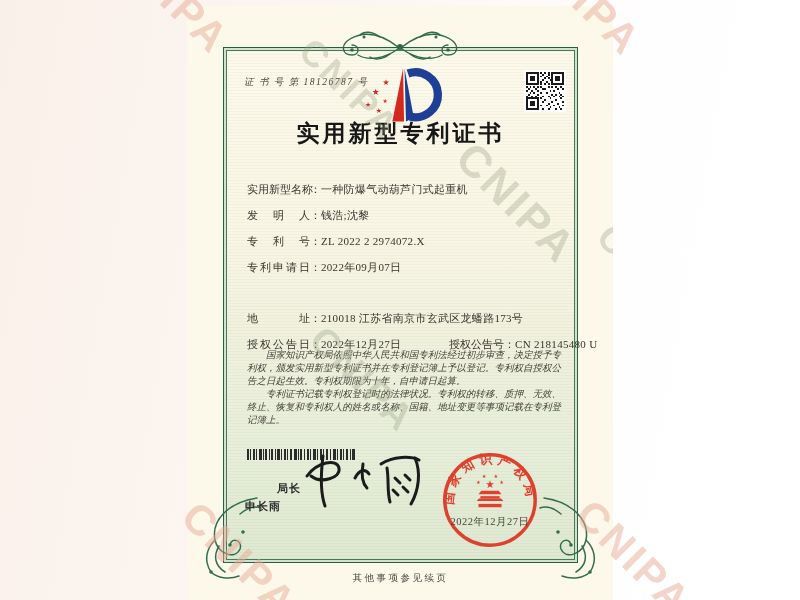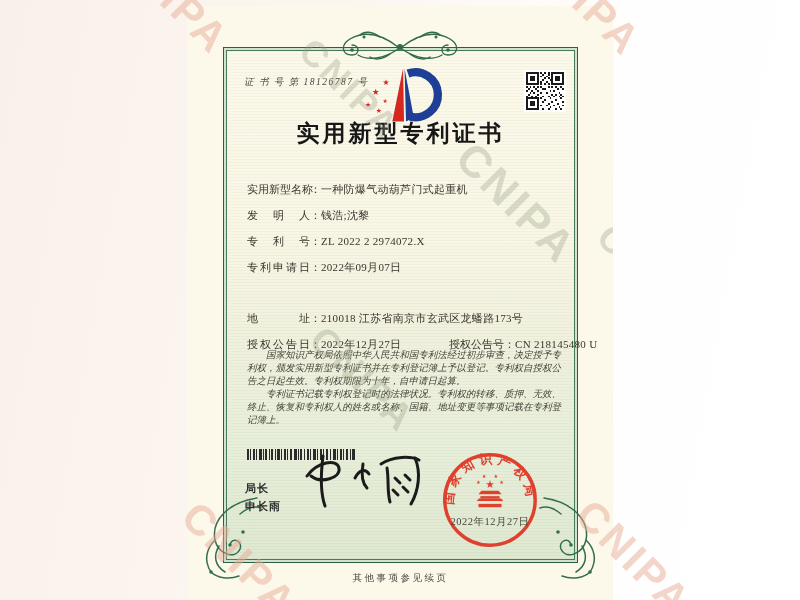--- a/index.html
+++ b/index.html
@@ -36,21 +36,21 @@
   .row .col { display:inline-block; }
   .row .val { letter-spacing:0.3px; }
   .row .pair2 { position:absolute; left:202px; top:0; }
   .r0{top:176px}.r1{top:202px}.r2{top:228px}.r3{top:254px}.r4{top:279px}.r5{top:305px}.r6{top:331px}
   .paras { position:absolute; left:60px; top:343px; width:314px; z-index:3;
            font-size:9.5px; line-height:13.1px; color:#45423a; font-style:italic; text-align:justify;}
   .paras p { text-indent:2em; }
   .barcode { position:absolute; left:60px; top:443px; z-index:3; }
   .officer { position:absolute; left:58px; z-index:3; font-family:"Liberation Sans","DejaVu Sans",sans-serif;
              font-weight:bold; font-size:11px; color:#2c2c2c; letter-spacing:1px;}
-  .officer.t { top:475px; } .officer.n { top:493px; }
+  .officer.t { top:475px;margin-left:32px; } .officer.n { top:493px; }
   .sig { position:absolute; left:112px; top:438px; z-index:4; }
   .seal { position:absolute; left:253px; top:444px; z-index:5; opacity:0.93; }
   .seal-date { position:absolute; left:250px; top:509px; width:106px; text-align:center; z-index:6;
                font-size:10.5px; color:#4a463c; letter-spacing:0.5px; }
   .page-num { position:absolute; left:36px; top:540px; width:355px; text-align:center;
               font-size:9px; color:#44403a; z-index:3; letter-spacing:1px;}
   .note { position:absolute; left:36px; top:566px; width:355px; text-align:center;
           font-size:9.5px; color:#4a4640; letter-spacing:2.5px; z-index:3; }
   .flourish { position:absolute; z-index:2; }
   .fl-top { left:133px; top:22px; }

